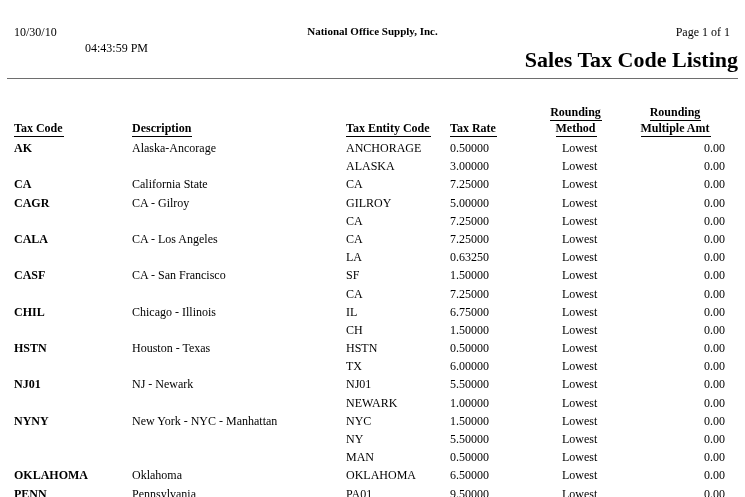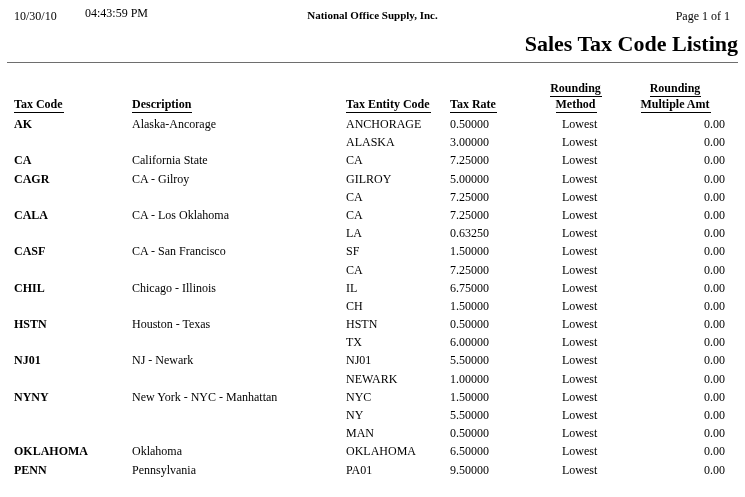--- a/index.html
+++ b/index.html
@@ -19,24 +19,24 @@
     position: relative;
     width: 745px;
     height: 497px;
     background: #ffffff;
   }
   
   .report-header {
     position: relative;
     height: 62px;
     border-bottom: 1px solid #6e6e6e;
-    margin: 0 7px;
+    margin: 16px 7px;
   }
   .hdr-date      { position: absolute; left: 7px;  top: 9px; }
-  .hdr-time      { position: absolute; left: 78px; top: 6px; }
+  .hdr-time      { position: absolute; left: 78px; top: 25px; }
   .hdr-company   { position: absolute; left: 0; right: 0; top: 9px;
                    text-align: center; font-weight: bold; font-size: 11px; }
   .hdr-page      { position: absolute; right: 8px; top: 9px; }
   .hdr-printedby { position: absolute; left: 7px;  top: 34px; }
   .hdr-title     { position: absolute; left: 0; right: 0; top: 31px;
                    text-align: right; font-weight: bold; font-size: 22px; }
   
   .grid-row {
     display: grid;
     grid-template-columns: 118px 214px 104px 78px 96px 103px;
@@ -148,21 +148,21 @@
       <div class="cell cell-code"></div>
       <div class="cell"></div>
       <div class="cell">CA</div>
       <div class="cell cell-rate">7.25000</div>
       <div class="cell cell-method">Lowest</div>
       <div class="cell cell-amt">0.00</div>
     </div>
 
     <div class="grid-row">
       <div class="cell cell-code">CALA</div>
-      <div class="cell">CA - Los Oklahoma</div>
+      <div class="cell">CA - Los Angeles</div>
       <div class="cell">CA</div>
       <div class="cell cell-rate">7.25000</div>
       <div class="cell cell-method">Lowest</div>
       <div class="cell cell-amt">0.00</div>
     </div>
 
     <div class="grid-row">
       <div class="cell cell-code"></div>
       <div class="cell"></div>
       <div class="cell">LA</div>

